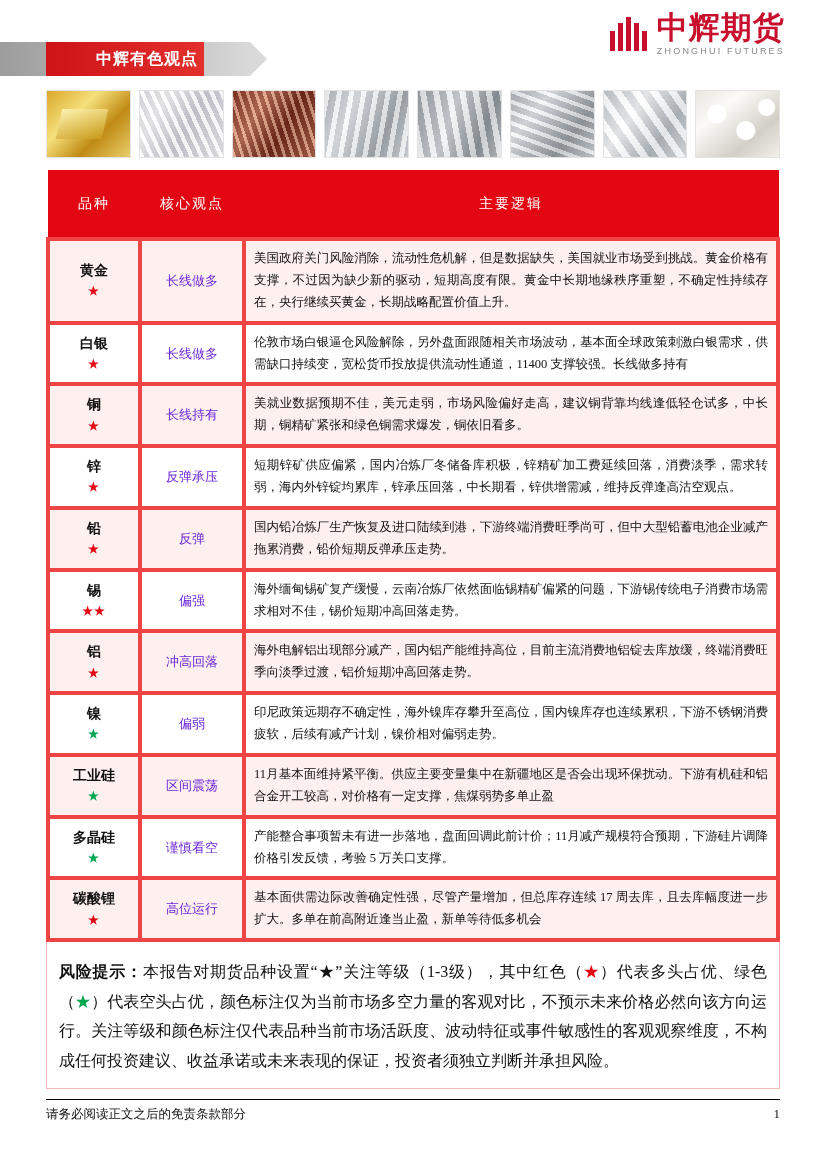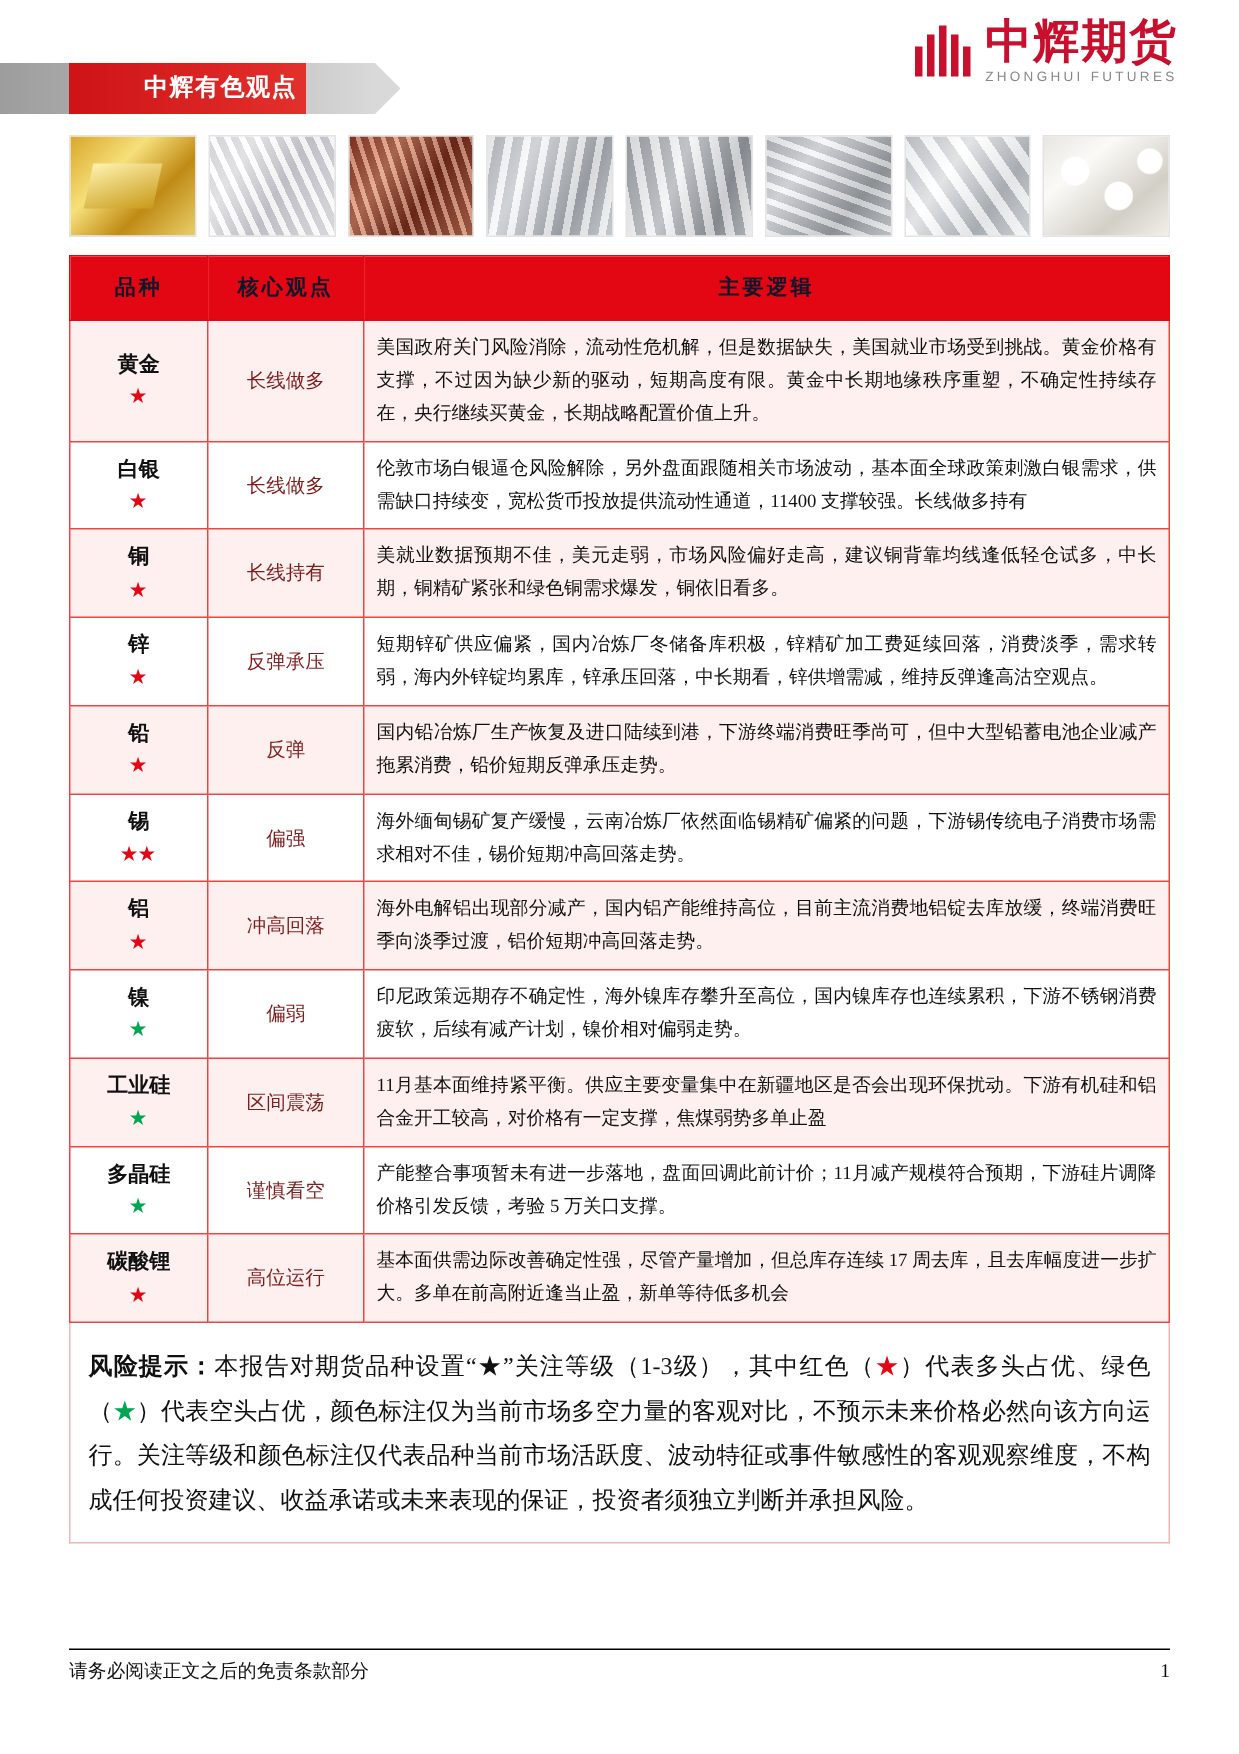--- a/index.html
+++ b/index.html
@@ -145,46 +145,46 @@
     top: 170px;
     width: 734px;
   }
   table.main {
     width: 100%;
     border-collapse: collapse;
     table-layout: fixed;
   }
   table.main th {
     background: #e30613;
-    color: #0f172a;
+    color: #ffffff;
     font-size: 14px;
-    font-weight: bold;
+    font-weight: normal;
     letter-spacing: 2px;
-    padding: 12px 0;
+    padding: 24px 0;
     border: 1px solid #e30613;
   }
   table.main td {
-    border: 1px solid #ef4444;
+    border: 4px solid #ef4444;
     vertical-align: middle;
     padding: 7px 8px;
   }
   .col-variety { width: 92px; }
   .col-view { width: 104px; }
 
   td.variety {
     text-align: center;
     font-size: 14px;
     font-weight: bold;
     color: #111;
     line-height: 1.45;
   }
   td.view {
     text-align: center;
     font-size: 13px;
-    color: #7f1d1d;
+    color: #6d28d9;
   }
   td.logic {
     font-size: 12.5px;
     color: #111;
     line-height: 1.75;
     text-align: justify;
   }
   .stars { display: block; font-size: 12px; letter-spacing: 1px; margin-top: 2px; }
   .star-red { color: #e30613; }
   .star-green { color: #00a650; }

